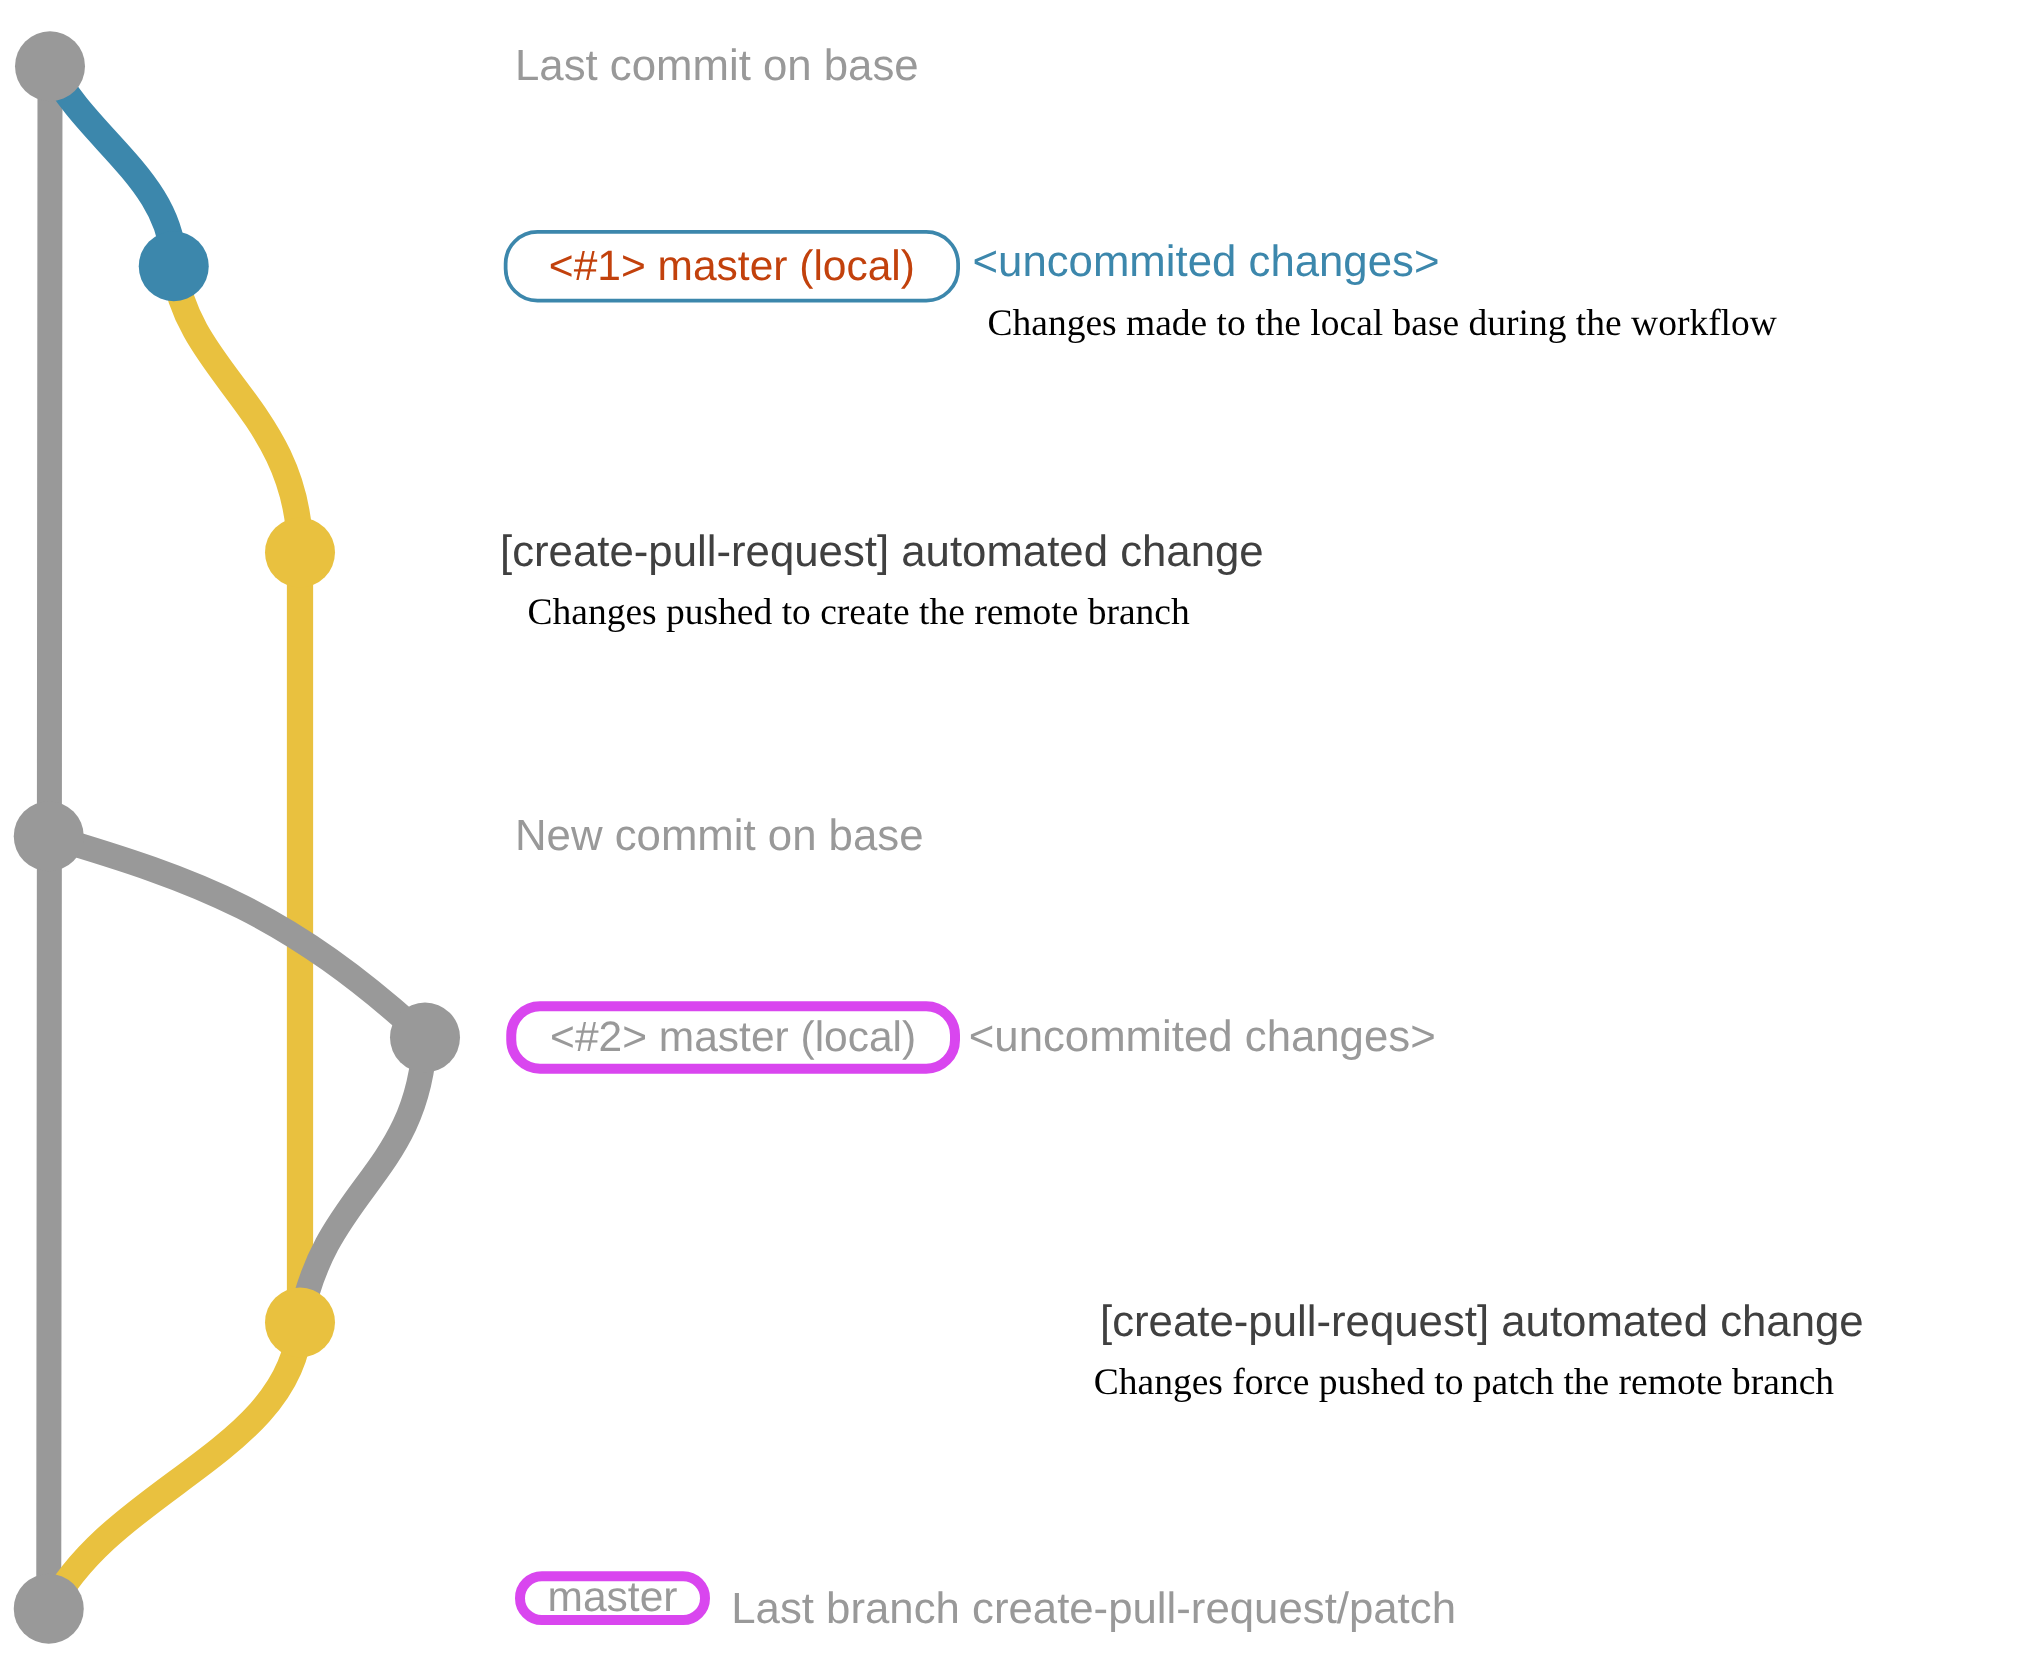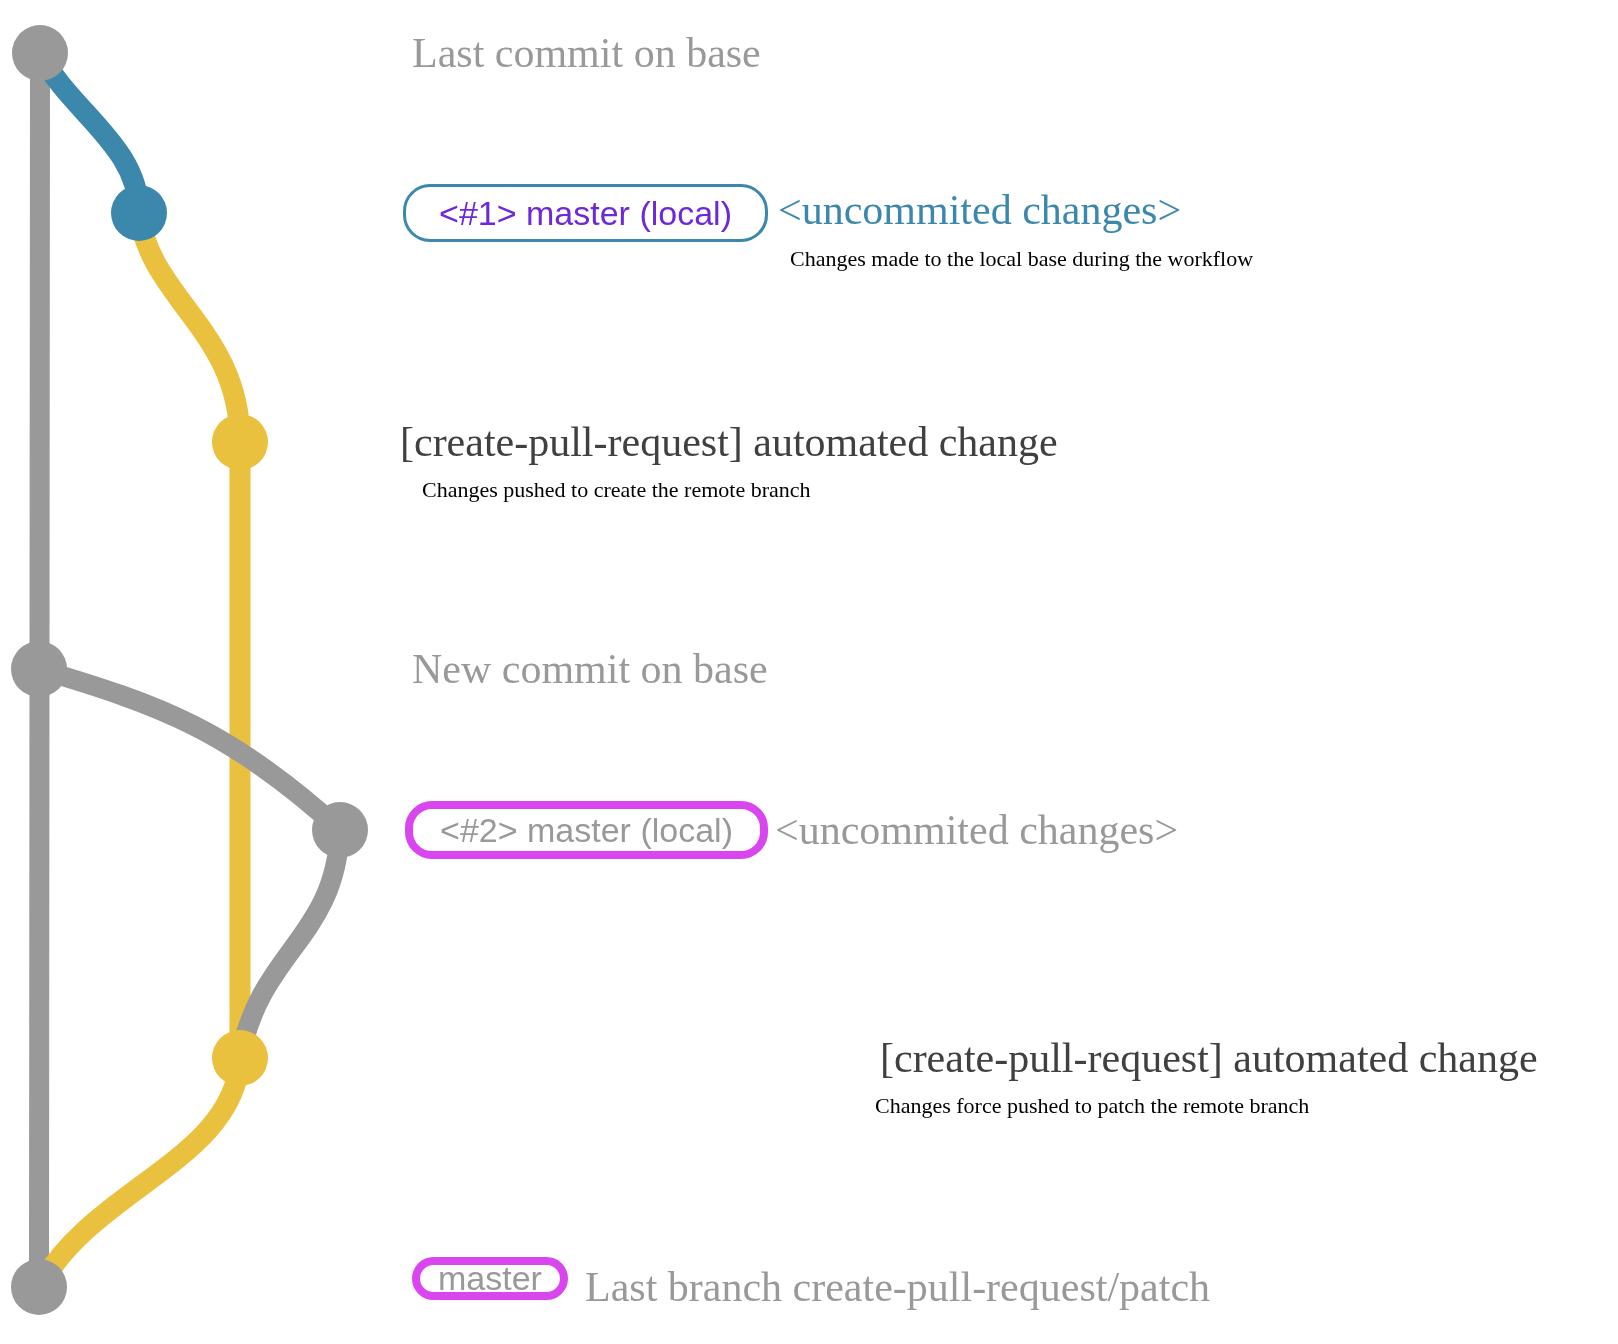--- a/index.html
+++ b/index.html
@@ -1,29 +1,29 @@
 <!DOCTYPE html>
 <html><head>
 <meta charset="utf-8">
 <style>
   html,body{margin:0;padding:0;background:#ffffff;}
   #stage{position:relative;width:1618px;height:1344px;background:#ffffff;overflow:hidden;}
   #graph-svg{position:absolute;left:0;top:0;}
   .row-text{position:absolute;white-space:nowrap;}
-  .sans{font-family:Liberation Serif, serif;font-size:42px;line-height:42px;}
-  .serif{font-family:"Liberation Serif",serif;font-size:22px;line-height:38px;color:#000000;}
+  .sans{font-family:Liberation Sans, sans-serif;font-size:35px;line-height:42px;}
+  .serif{font-family:"Liberation Serif",serif;font-size:30px;line-height:38px;color:#000000;}
   .gray{color:#999999;}
   .blue{color:#3c87ac;}
   .yellow{color:#404040;}
   .badge{
     position:absolute;display:flex;align-items:center;justify-content:center;
     box-sizing:border-box;border-radius:27px;background:#ffffff;
     font-family:"Liberation Sans",sans-serif;font-size:34px;white-space:nowrap;
   }
-  .badge.b-blue{border:3.5px solid #3c87ac;color:#6d28d9;}
+  .badge.b-blue{border:3.5px solid #3c87ac;color:#c2410c;}
   .badge.b-gray{border:8px solid #d946ef;color:#999999;}
   .badge.b-yellow{border:3.5px solid #e9c13f;color:#e9c13f;}
 </style>
 </head>
 <body>
 
 <div id="stage">
 
   <svg id="graph-svg" width="1618" height="1344" viewBox="0 0 1618 1344">
 

